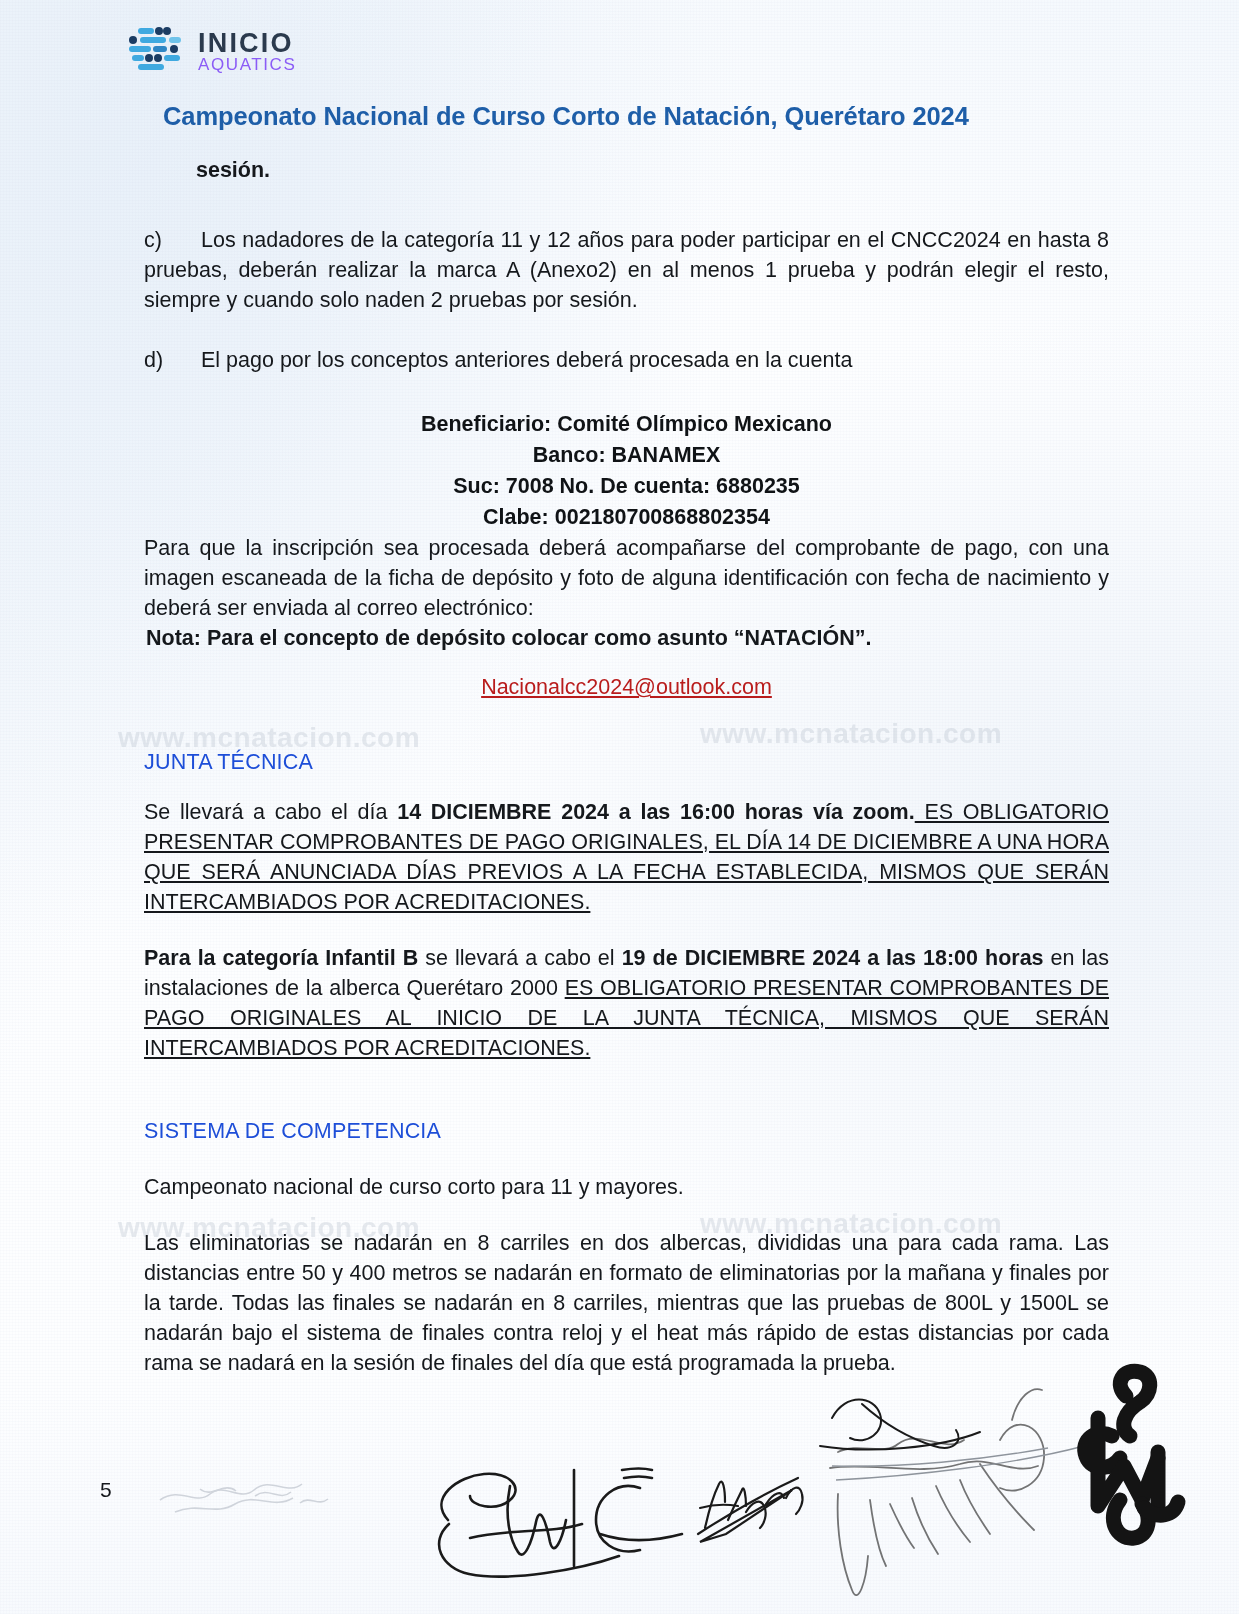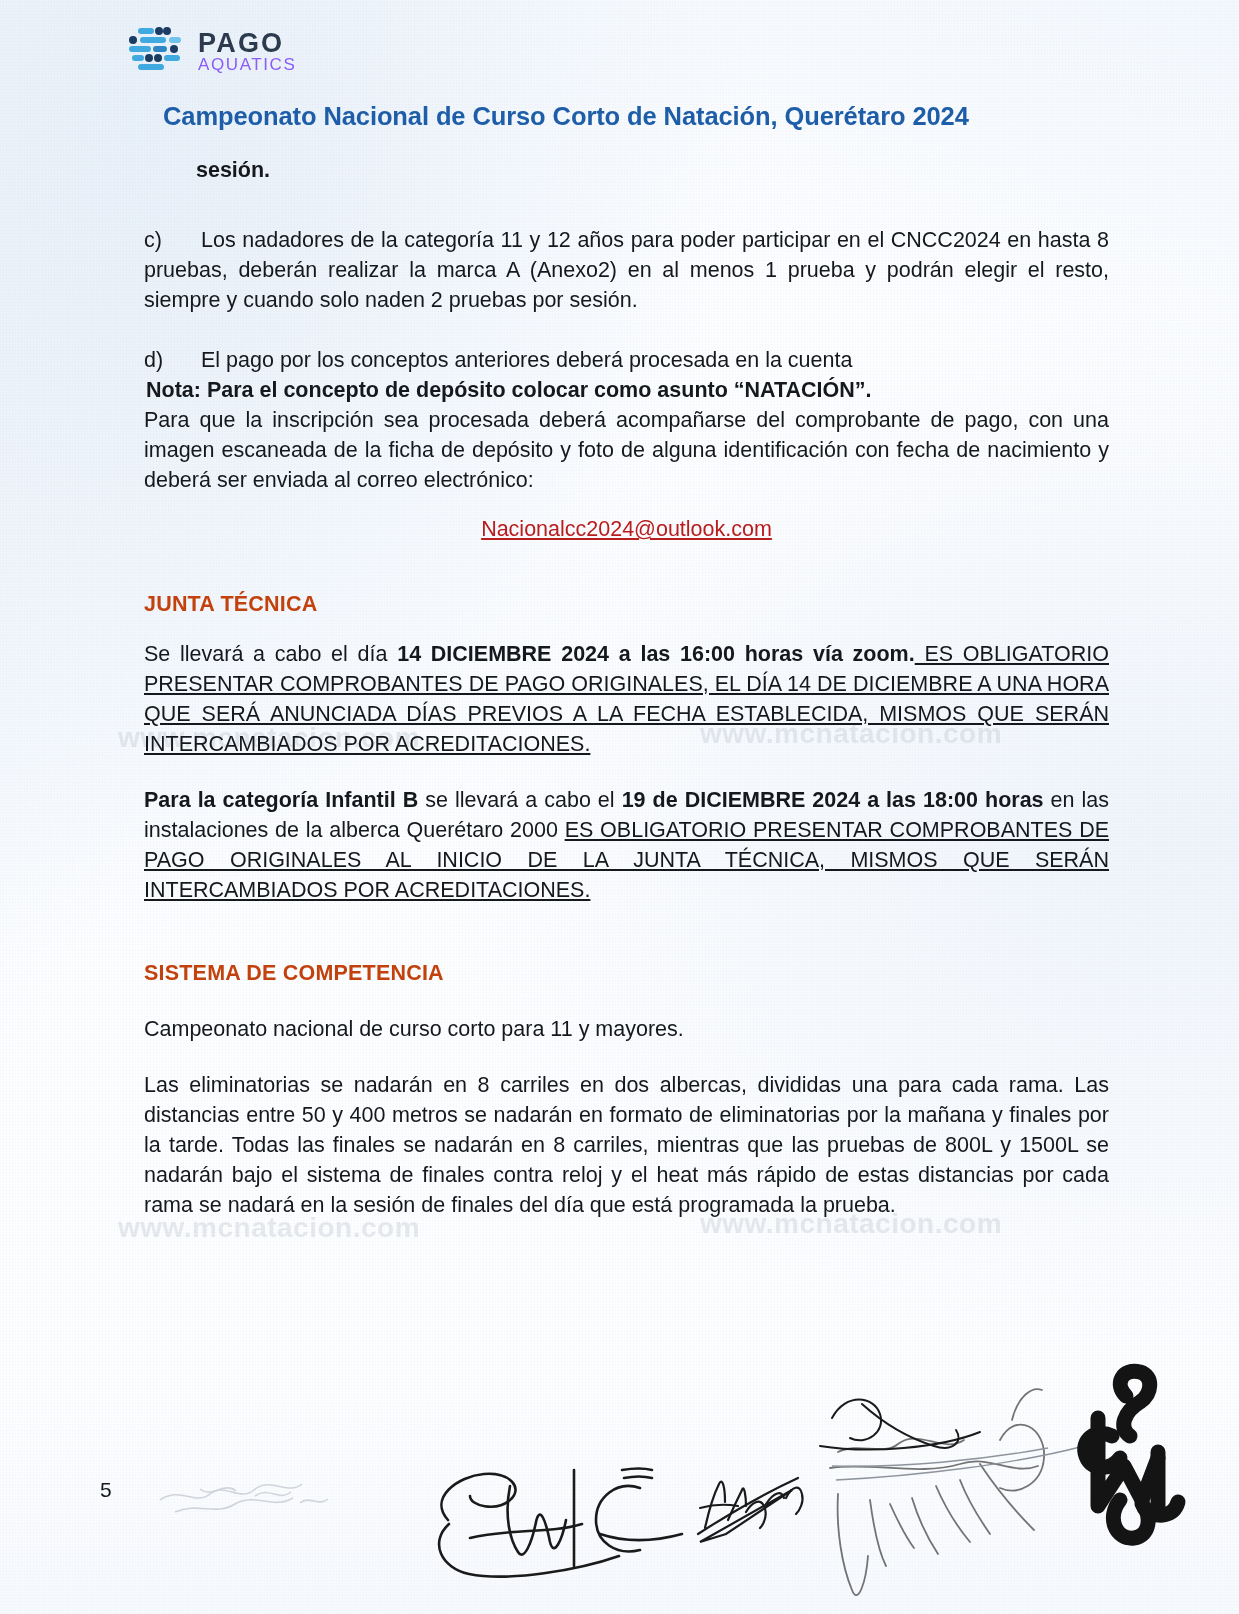--- a/index.html
+++ b/index.html
@@ -144,22 +144,22 @@
     text-align: center;
     font-size: 21.5px;
     color: #b91c1c;
     text-decoration: underline;
   }
 
   
   .section-head {
     margin-top: 50px;
     font-size: 21.5px;
-    font-weight: bold;
-    color: #c2410c;
+    font-weight: normal;
+    color: #1d4ed8;
     letter-spacing: 0.2px;
   }
 
   .faded-text {
     color: #b3b8be;
   }
 
   .u { text-decoration: underline; }
   .b { font-weight: bold; }
 
@@ -245,45 +245,51 @@
 
           <rect x="8" y="29" width="12" height="6" rx="3" fill="#3fa9e0"></rect>
           <circle cx="25" cy="32" r="4" fill="#1b3c63"></circle>
           <circle cx="34" cy="32" r="4" fill="#1b3c63"></circle>
           <rect x="40" y="29" width="16" height="6" rx="3" fill="#3fa9e0"></rect>
 
           <rect x="14" y="38" width="26" height="6" rx="3" fill="#3fa9e0"></rect>
         </g>
       </svg>
       <div class="logo-words">
-        <span class="logo-world">PAGO</span>
+        <span class="logo-world">INICIO</span>
         <span class="logo-aquatics">AQUATICS</span>
       </div>
     </div>
 
     <div class="doc-title">Campeonato Nacional de Curso Corto de Natación, Querétaro 2024</div>
 
     <div class="body-area">
 
       <p class="para">
         <span class="lead-word">sesión.</span>
       </p>
 
       <p class="para bullet-para" style="margin-top:40px;">
         <span class="bullet-label">c)</span><span>Los nadadores de la categoría 11 y 12 años para poder participar en el CNCC2024 en hasta 8 pruebas, deberán realizar la marca A (Anexo2) en al menos 1 prueba y podrán elegir el resto, siempre y cuando solo naden 2 pruebas por sesión.</span>
       </p>
 
       <p class="para bullet-para" style="margin-top:30px;">
         <span class="bullet-label">d)</span><span>El pago por los conceptos anteriores deberá procesada en la cuenta</span>
       </p>
 
+      <div class="bank-block">
+        <span class="bank-line">Beneficiario: Comité Olímpico Mexicano</span>
+        <span class="bank-line">Banco: BANAMEX</span>
+        <span class="bank-line">Suc: 7008 No. De cuenta: 6880235</span>
+        <span class="bank-line">Clabe: 002180700868802354</span>
+      </div>
+
+      <p class="para payment-note">Para que la inscripción sea procesada deberá acompañarse del comprobante de pago, con una imagen escaneada de la ficha de depósito y foto de alguna identificación con fecha de nacimiento y deberá ser enviada al correo electrónico:</p>
 
       <p class="para nota">Nota: Para el concepto de depósito colocar como asunto “NATACIÓN”.</p>
-
-      <p class="para payment-note">Para que la inscripción sea procesada deberá acompañarse del comprobante de pago, con una imagen escaneada de la ficha de depósito y foto de alguna identificación con fecha de nacimiento y deberá ser enviada al correo electrónico:</p>
 
       <p class="email-line">Nacionalcc2024@outlook.com</p>
 
       <p class="section-head">JUNTA TÉCNICA</p>
 
       <p class="para junta"><span>Se llevará a cabo el día </span><span class="b">14 DICIEMBRE 2024 a las 16:00 horas vía zoom.</span><span class="u"> ES OBLIGATORIO PRESENTAR COMPROBANTES DE PAGO ORIGINALES, EL DÍA 14 DE DICIEMBRE A UNA HORA QUE SERÁ ANUNCIADA DÍAS PREVIOS A LA FECHA ESTABLECIDA, MISMOS QUE SERÁN INTERCAMBIADOS POR ACREDITACIONES.</span></p>
 
       <p class="para infantil"><span class="b">Para la categoría Infantil B</span><span> se llevará a cabo el </span><span class="b">19 de DICIEMBRE 2024 a las 18:00 horas</span><span> en las instalaciones de la alberca Querétaro 2000 </span><span class="u">ES OBLIGATORIO PRESENTAR COMPROBANTES DE PAGO ORIGINALES AL INICIO DE LA JUNTA TÉCNICA, MISMOS QUE SERÁN INTERCAMBIADOS POR ACREDITACIONES.</span></p>
 
       <p class="section-head" style="margin-top:56px;">SISTEMA DE COMPETENCIA</p>

